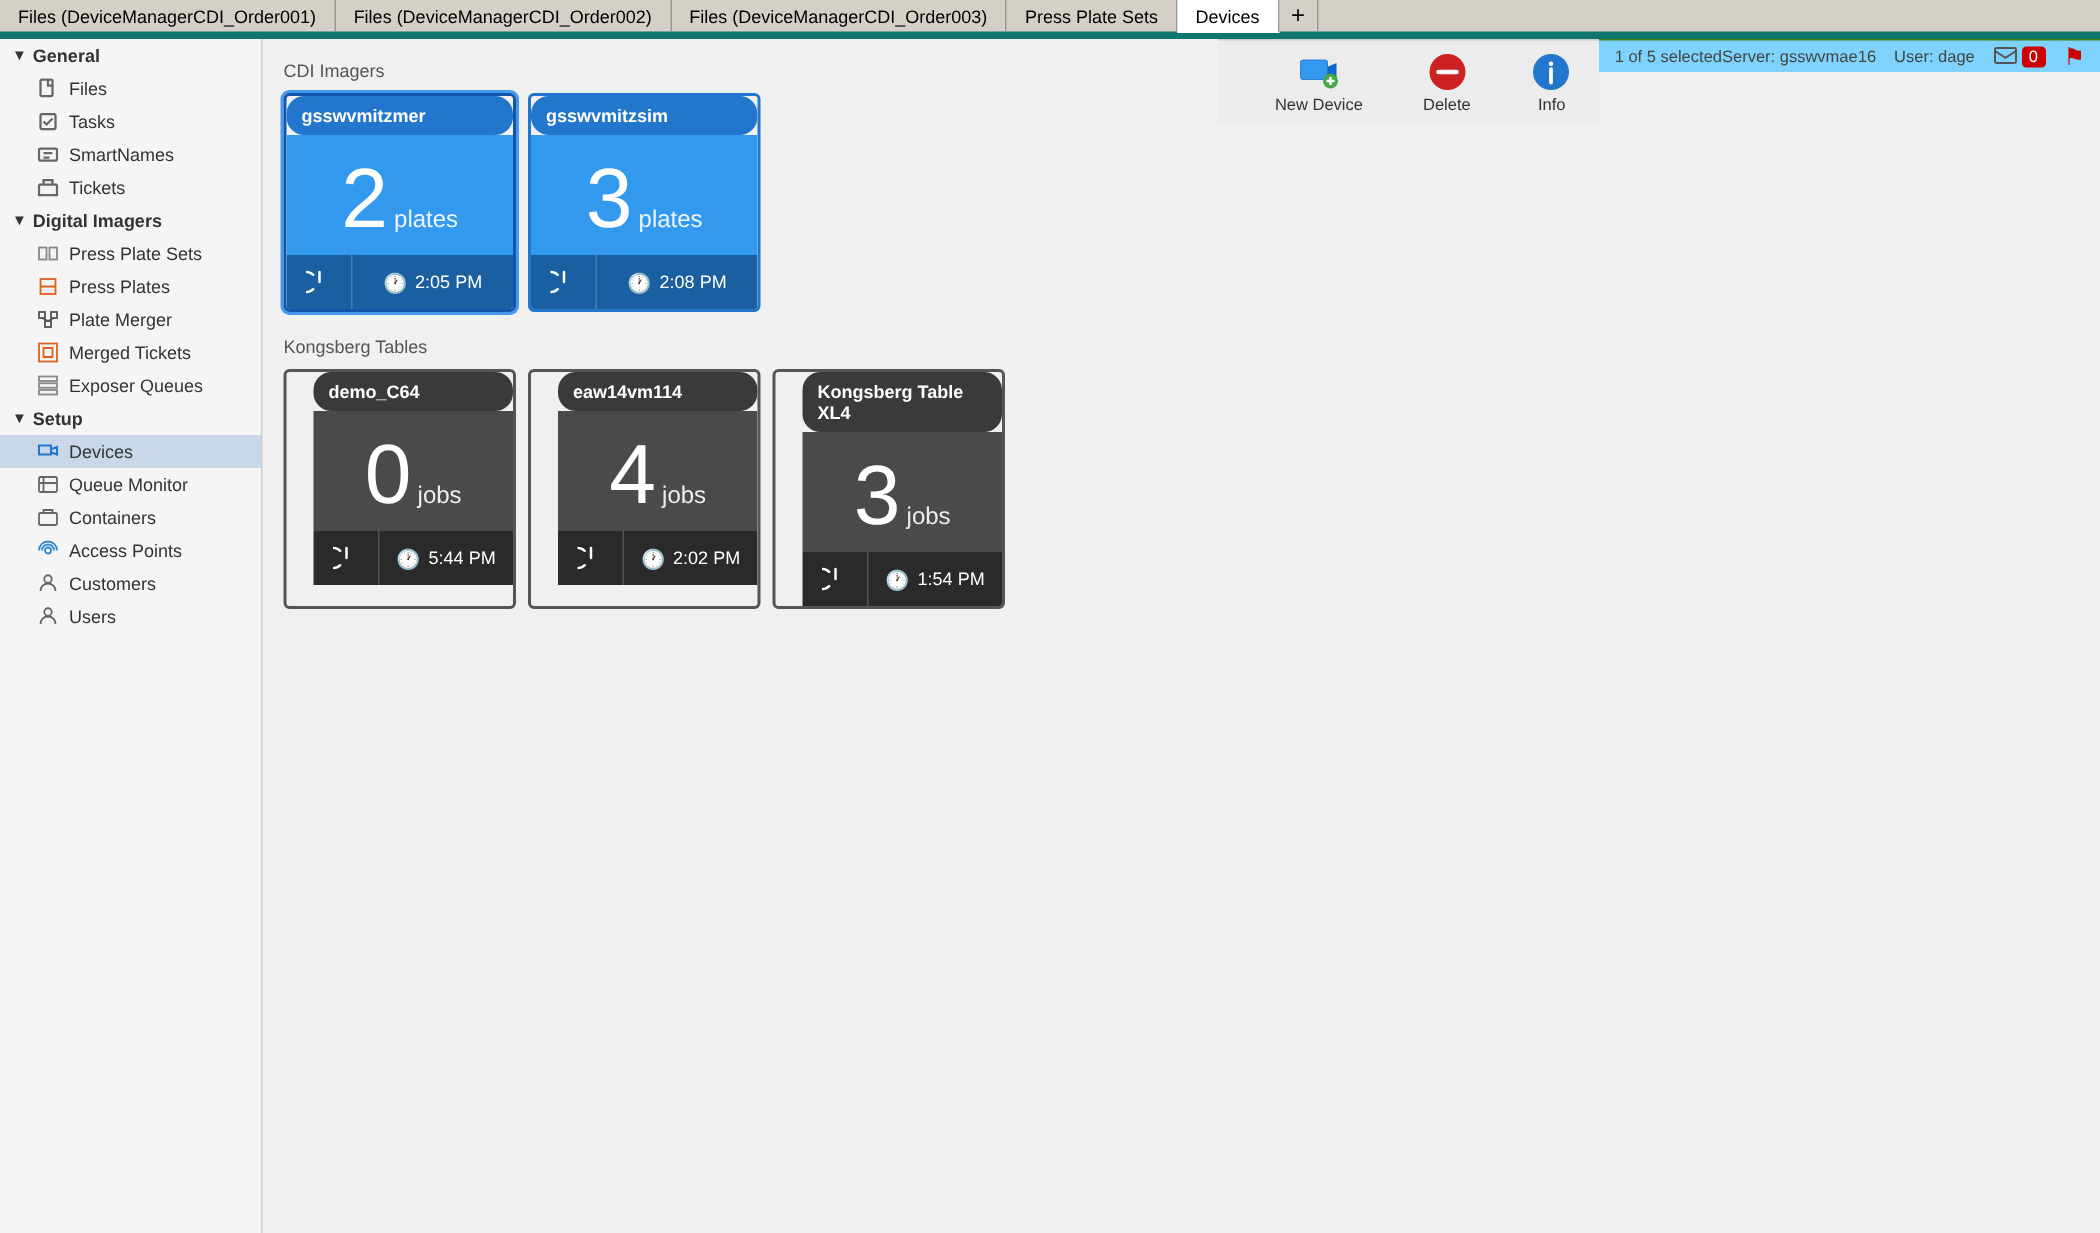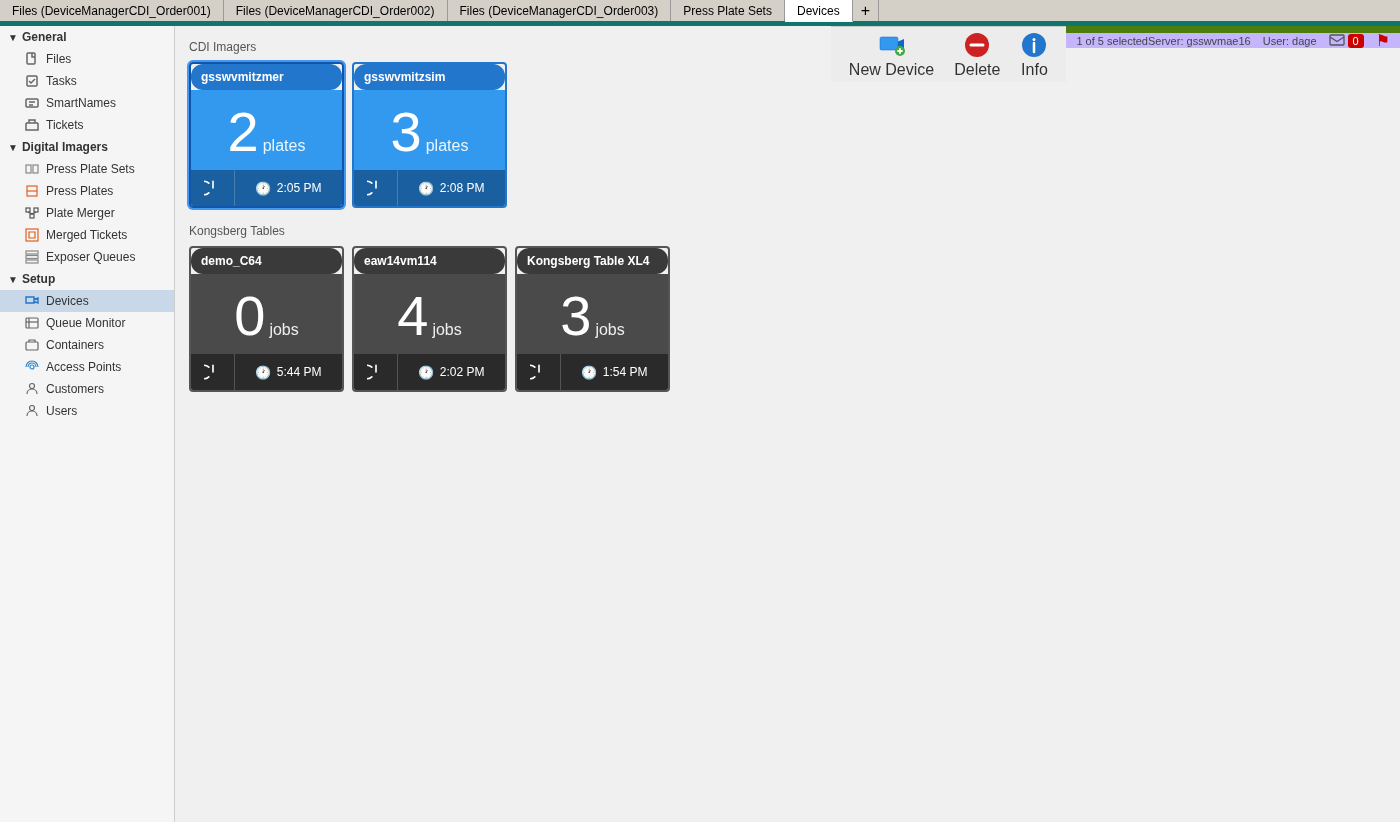--- a/index.html
+++ b/index.html
@@ -106,21 +106,21 @@
 
     
     .card {
       width: 155px;
       border-radius: 4px;
       overflow: hidden;
       border: 2px solid transparent;
       cursor: pointer;
     }
     .card.blue { border-color: #2277cc; }
-    .card.dark { border-color: #555; }
+    .card.dark { border-color: #555; padding-left: 18px; }
     .card.blue.selected { border-color: #1155aa; box-shadow: 0 0 0 2px #4499ee; }
 
     .card-header {
       padding: 6px 10px;
       font-size: 12px;
       font-weight: bold;
       color: white;
       border-radius: 12px;
     }
     .card.blue .card-header { background: #2277cc; }
@@ -190,31 +190,32 @@
     }
     .toolbar-btn {
       display: flex;
       flex-direction: column;
       align-items: center;
       justify-content: center;
       padding: 4px 8px;
       cursor: pointer;
       border: none;
       background: none;
-      font-size: 16px;
+      font-size: 11px;
       color: #333;
       gap: 2px;
+      margin-left: 20px;
     }
     .toolbar-icon { width: 28px; height: 28px; display: flex; align-items: center; justify-content: center; }
 
     
     .status-bar {
       height: 22px;
-      background: #c4b5fd;
-      border-top: 7px solid #4d7c0f;
+      background: #7dd3fc;
+      border-top: 1px solid #4d7c0f;
       display: flex;
       align-items: center;
       padding: 0 10px;
       font-size: 11px;
       color: #444;
       justify-content: space-between;
     }
     .status-right {
       display: flex;
       align-items: center;

